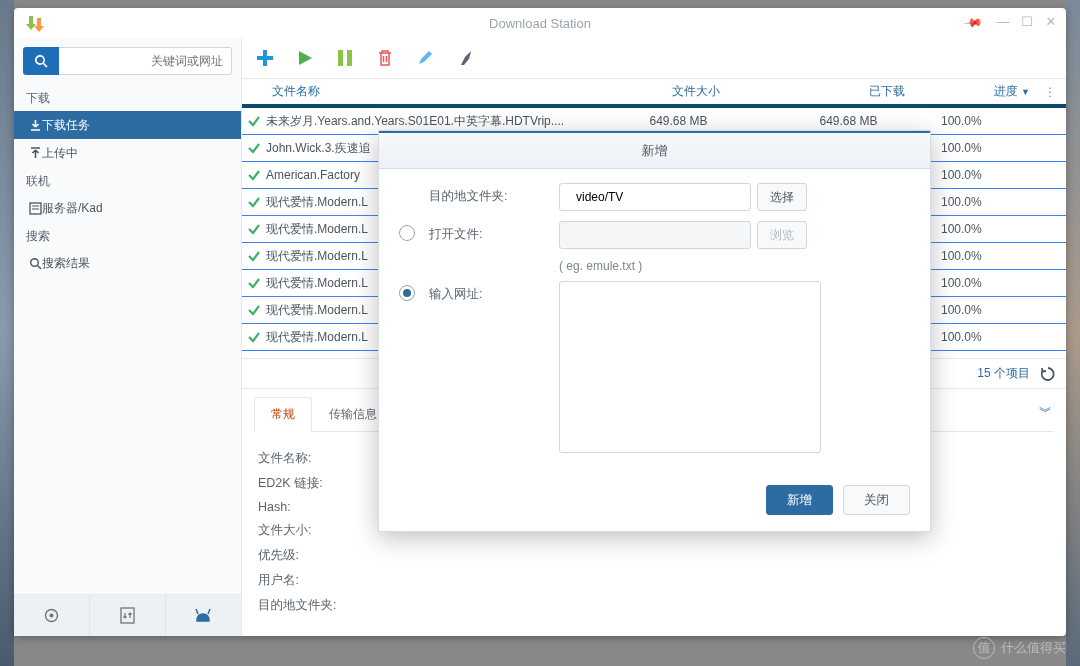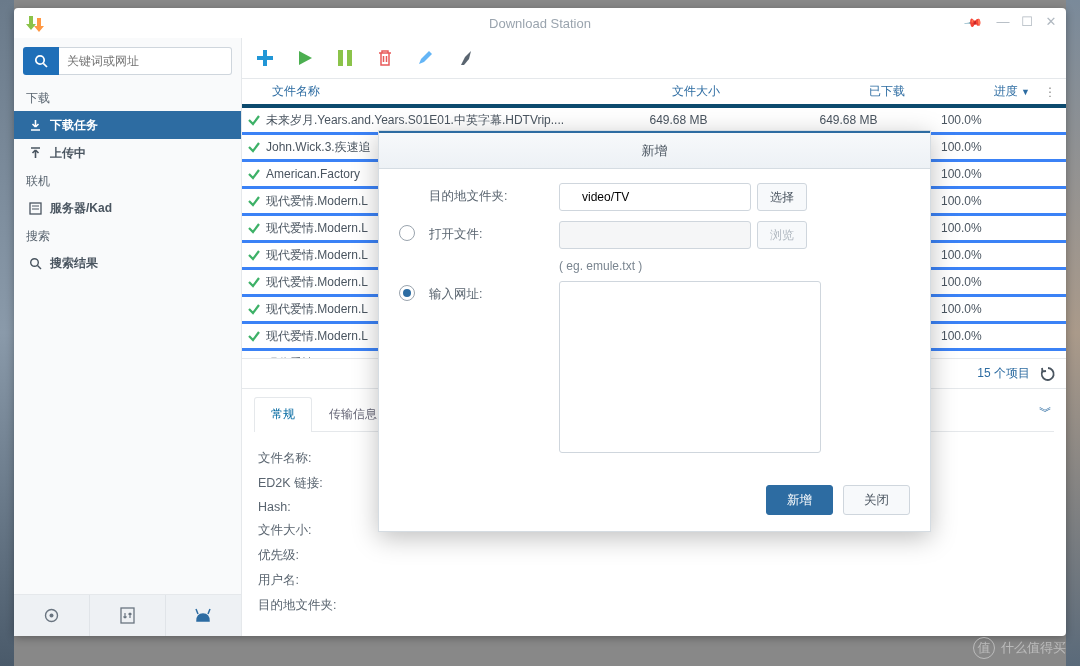--- a/index.html
+++ b/index.html
@@ -10,63 +10,63 @@
 .window { position: absolute; left: 14px; top: 8px; width: 1052px; height: 628px; background: #fff; border-radius: 4px; box-shadow: 0 2px 8px rgba(0,0,0,0.3); display: flex; flex-direction: column; }
 .titlebar { height: 30px; display: flex; align-items: center; justify-content: center; position: relative; color: #9aa4ae; font-size: 13px; font-weight: 500; }
 .titlebar .app-logo { position: absolute; left: 10px; top: 6px; width: 20px; height: 20px; }
 .titlebar .win-controls { position: absolute; right: 8px; top: 6px; display: flex; gap: 10px; color: #b0b8c0; }
 .titlebar .win-controls span { cursor: pointer; font-size: 13px; width: 14px; text-align: center; }
 .titlebar .pin { position: absolute; right: 85px; top: 8px; transform: rotate(40deg); color: #b0b8c0; font-size: 12px; }
 .body { flex: 1; display: flex; min-height: 0; }
 .sidebar { width: 228px; border-right: 1px solid #e5e8eb; display: flex; flex-direction: column; background: #f9fafb; }
 .search-row { padding: 9px 9px; display: flex; gap: 0; }
 .search-btn { width: 36px; height: 28px; background: #1f6fb8; border-radius: 3px 0 0 3px; display: flex; align-items: center; justify-content: center; }
-.search-input { flex: 1; height: 28px; border: 1px solid #cfd6dd; border-left: none; border-radius: 0 3px 3px 0; padding: 0 8px; font-size: 12px; color: #888; }
+.search-input { flex: 1; height: 28px; border: 1px solid #cfd6dd; border-left: none; border-radius: 0 3px 3px 0; padding: 0 8px; font-size: 12px; color: #888; text-align: right; }
 .nav-header { font-size: 12px; color: #5a6570; padding: 6px 12px 4px; font-weight: 500; }
-.nav-item { height: 28px; display: flex; align-items: center; gap: 8px; padding: 0 14px; font-size: 12px; color: #4a5560; cursor: pointer; font-weight: bold; }
+.nav-item { height: 28px; display: flex; align-items: center; padding: 0 14px; font-size: 12px; color: #4a5560; cursor: pointer; }
 .nav-item.active { background: #2d6ca2; color: #fff; }
 .nav-item .ico { width: 14px; height: 14px; display: inline-flex; align-items: center; justify-content: center; }
 .sidebar-footer { margin-top: auto; height: 42px; border-top: 1px solid #e5e8eb; display: flex; background: #eef1f4; }
 .sidebar-footer .fbtn { flex: 1; display: flex; align-items: center; justify-content: center; border-right: 1px solid #e0e4e8; cursor: pointer; color: #6a7580; }
 .sidebar-footer .fbtn:last-child { border-right: none; }
 .main { flex: 1; display: flex; flex-direction: column; min-width: 0; }
 .toolbar { height: 40px; display: flex; align-items: center; gap: 18px; padding: 0 12px; }
 .tbtn { width: 22px; height: 22px; cursor: pointer; display: flex; align-items: center; justify-content: center; }
 .table-head { height: 30px; display: flex; align-items: center; border-top: 1px solid #e5e8eb; border-bottom: 4px solid #0c4a6e; font-size: 12px; color: #2d6ca2; padding-right: 6px; }
 .table-head .th { padding: 0 10px; cursor: pointer; }
 .col-name { flex: 1; }
 .col-size { width: 155px; text-align: right; padding-right: 30px; }
 .col-dl { width: 185px; text-align: right; padding-right: 30px; }
 .col-prog { width: 125px; text-align: right; padding-right: 20px; }
 .more-col { width: 20px; text-align: center; color: #888; }
 .rows { flex: 1; overflow: hidden; }
-.row { height: 27px; display: flex; align-items: center; font-size: 12px; color: #4a5560; border-bottom: 3px solid #3b82f6; }
+.row { height: 27px; display: flex; align-items: center; font-size: 12px; color: #4a5560; border-bottom: 1px solid #3b82f6; }
 .row .chk { width: 24px; display: flex; justify-content: center; color: #3db167; }
 .row .name { flex: 1; white-space: nowrap; overflow: hidden; text-overflow: ellipsis; }
 .row .size { width: 155px; text-align: center; }
 .row .dl { width: 185px; text-align: center; }
 .row .prog { width: 125px; text-align: left; padding-right: 26px; }
 .status-bar { height: 30px; border-top: 1px solid #e5e8eb; display: flex; align-items: center; justify-content: flex-end; padding: 0 10px; gap: 10px; font-size: 12px; color: #2d6ca2; }
 .refresh-ico { color: #4a5560; cursor: pointer; }
 .detail { border-top: 1px solid #e5e8eb; padding: 8px 12px 4px; position: relative; }
 .tabs { display: flex; border-bottom: 1px solid #e5e8eb; }
 .tab { padding: 8px 16px; font-size: 12px; color: #667; cursor: pointer; border: 1px solid transparent; border-bottom: none; }
-.tab.active { color: #0369a1; border-color: #e5e8eb; border-radius: 3px 3px 0 0; background: #fff; margin-bottom: -1px; }
+.tab.active { color: #c2410c; border-color: #e5e8eb; border-radius: 3px 3px 0 0; background: #fff; margin-bottom: -1px; }
 .collapse { position: absolute; right: 14px; top: 14px; color: #2d6ca2; font-size: 13px; cursor: pointer; }
 .detail-body { padding: 10px 4px; font-size: 12.5px; color: #5a6570; }
 .detail-body div { margin: 8px 0; }
 
 .dialog { position: absolute; left: 378px; top: 130px; width: 553px; background: #fff; box-shadow: 0 6px 24px rgba(0,0,0,0.25); border: 1px solid #d5dce2; }
 .dialog-title { height: 38px; background: linear-gradient(#f7f9fb, #edf1f5); border-bottom: 1px solid #d5dce2; border-top: 2px solid #2d6ca2; display: flex; align-items: center; justify-content: center; font-size: 13px; color: #4a5560; }
 .dialog-body { padding: 14px 20px 10px; font-size: 12.5px; color: #5a6570; }
 .form-row { display: flex; align-items: flex-start; margin-bottom: 10px; }
 .form-row .radio-col { width: 30px; padding-top: 4px; }
 .form-row .label-col { width: 130px; padding-top: 5px; }
 .form-row .input-col { flex: 1; display: flex; gap: 6px; flex-wrap: wrap; }
-.form-row input[type=text] { height: 28px; border: 1px solid #cfd6dd; border-radius: 3px; padding: 0 22px; font-size: 12px; width: 192px; }
+.form-row input[type=text] { height: 28px; border: 1px solid #cfd6dd; border-radius: 3px; padding: 0 16px; font-size: 12px; width: 192px; }
 .form-row textarea { width: 262px; height: 172px; border: 1px solid #cfd6dd; border-radius: 3px; padding: 6px; font-size: 12px; resize: none; }
 .sel-btn { height: 28px; padding: 0 12px; border: 1px solid #cfd6dd; border-radius: 3px; background: #f7f9fb; font-size: 12px; color: #4a5560; cursor: pointer; }
 .sel-btn.disabled { color: #b0b8c0; }
 .hint { font-size: 12px; color: #7a8590; margin: 2px 0 8px 160px; }
 .radio { width: 16px; height: 16px; border: 1px solid #9aa4ae; border-radius: 50%; display: inline-flex; align-items: center; justify-content: center; }
 .radio.checked::after { content: ''; width: 8px; height: 8px; background: #2d6ca2; border-radius: 50%; }
 .dialog-footer { padding: 12px 20px 16px; display: flex; justify-content: flex-end; gap: 10px; }
 .btn { height: 30px; padding: 0 20px; border-radius: 3px; font-size: 12.5px; cursor: pointer; border: 1px solid #cfd6dd; background: #f7f9fb; color: #4a5560; }
 .btn.primary { background: #2d6ca2; border-color: #2d6ca2; color: #fff; }
 .watermark { position: absolute; right: 14px; bottom: 7px; color: #ccc; font-size: 13px; display: flex; align-items: center; gap: 6px; opacity: 0.75; }

